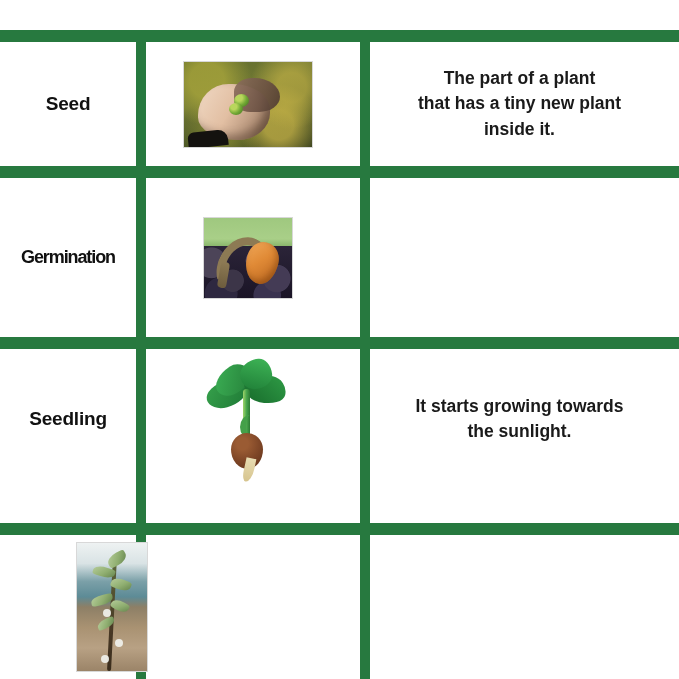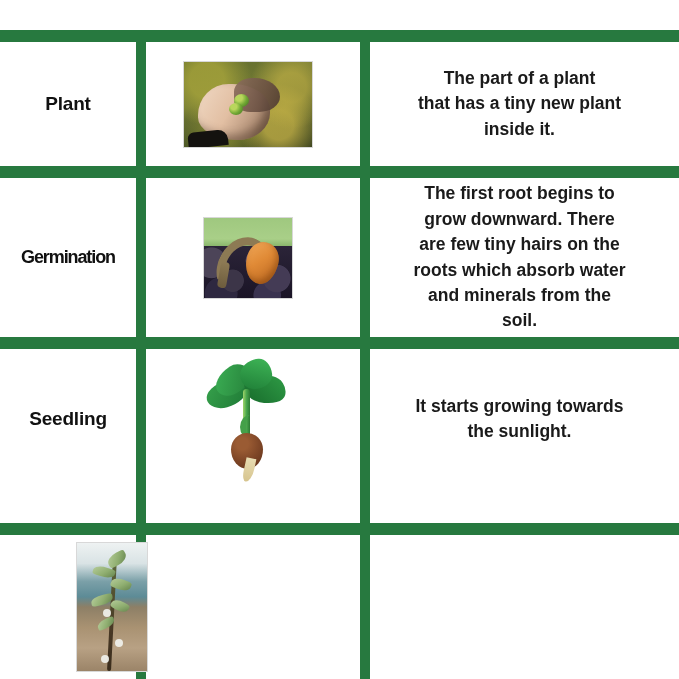--- a/index.html
+++ b/index.html
@@ -326,21 +326,21 @@
   <div class="vline" style="left:360px;top:178px;width:10px;height:159px;"></div>
 
   <div class="vline" style="left:136px;top:349px;width:10px;height:174px;"></div>
   <div class="vline" style="left:360px;top:349px;width:10px;height:174px;"></div>
 
   <div class="vline" style="left:136px;top:535px;width:10px;height:144px;"></div>
   <div class="vline" style="left:360px;top:535px;width:10px;height:144px;"></div>
 
   <div class="row" style="top:42px;height:124px;">
     <div class="cell cell-label">
-      <div class="label-text">Plant</div>
+      <div class="label-text">Seed</div>
     </div>
     <div class="cell cell-image">
       <div class="photo photo-seed">
         <div class="seed-hand"></div>
         <div class="seed-fingers"></div>
         <div class="seed-sleeve"></div>
         <div class="seed-a"></div>
         <div class="seed-b"></div>
       </div>
     </div>
@@ -355,28 +355,20 @@
     <div class="cell cell-label">
       <div class="label-text tight">Germination</div>
     </div>
     <div class="cell cell-image">
       <div class="photo photo-germ">
         <div class="germ-soil"></div>
         <div class="germ-root"></div>
         <div class="germ-root2"></div>
         <div class="germ-seed"></div>
       </div>
-    </div>
-    <div class="cell cell-text">
-      <div class="desc-text">The first root begins to
-grow downward. There
-are few tiny hairs on the
-roots which absorb water
-and minerals from the
-soil.</div>
     </div>
   </div>
 
   <div class="row" style="top:349px;height:140px;">
     <div class="cell cell-label">
       <div class="label-text">Seedling</div>
     </div>
     <div class="cell cell-image">
       <div class="seedling">
         <div class="leaf leaf-l-out"></div>

